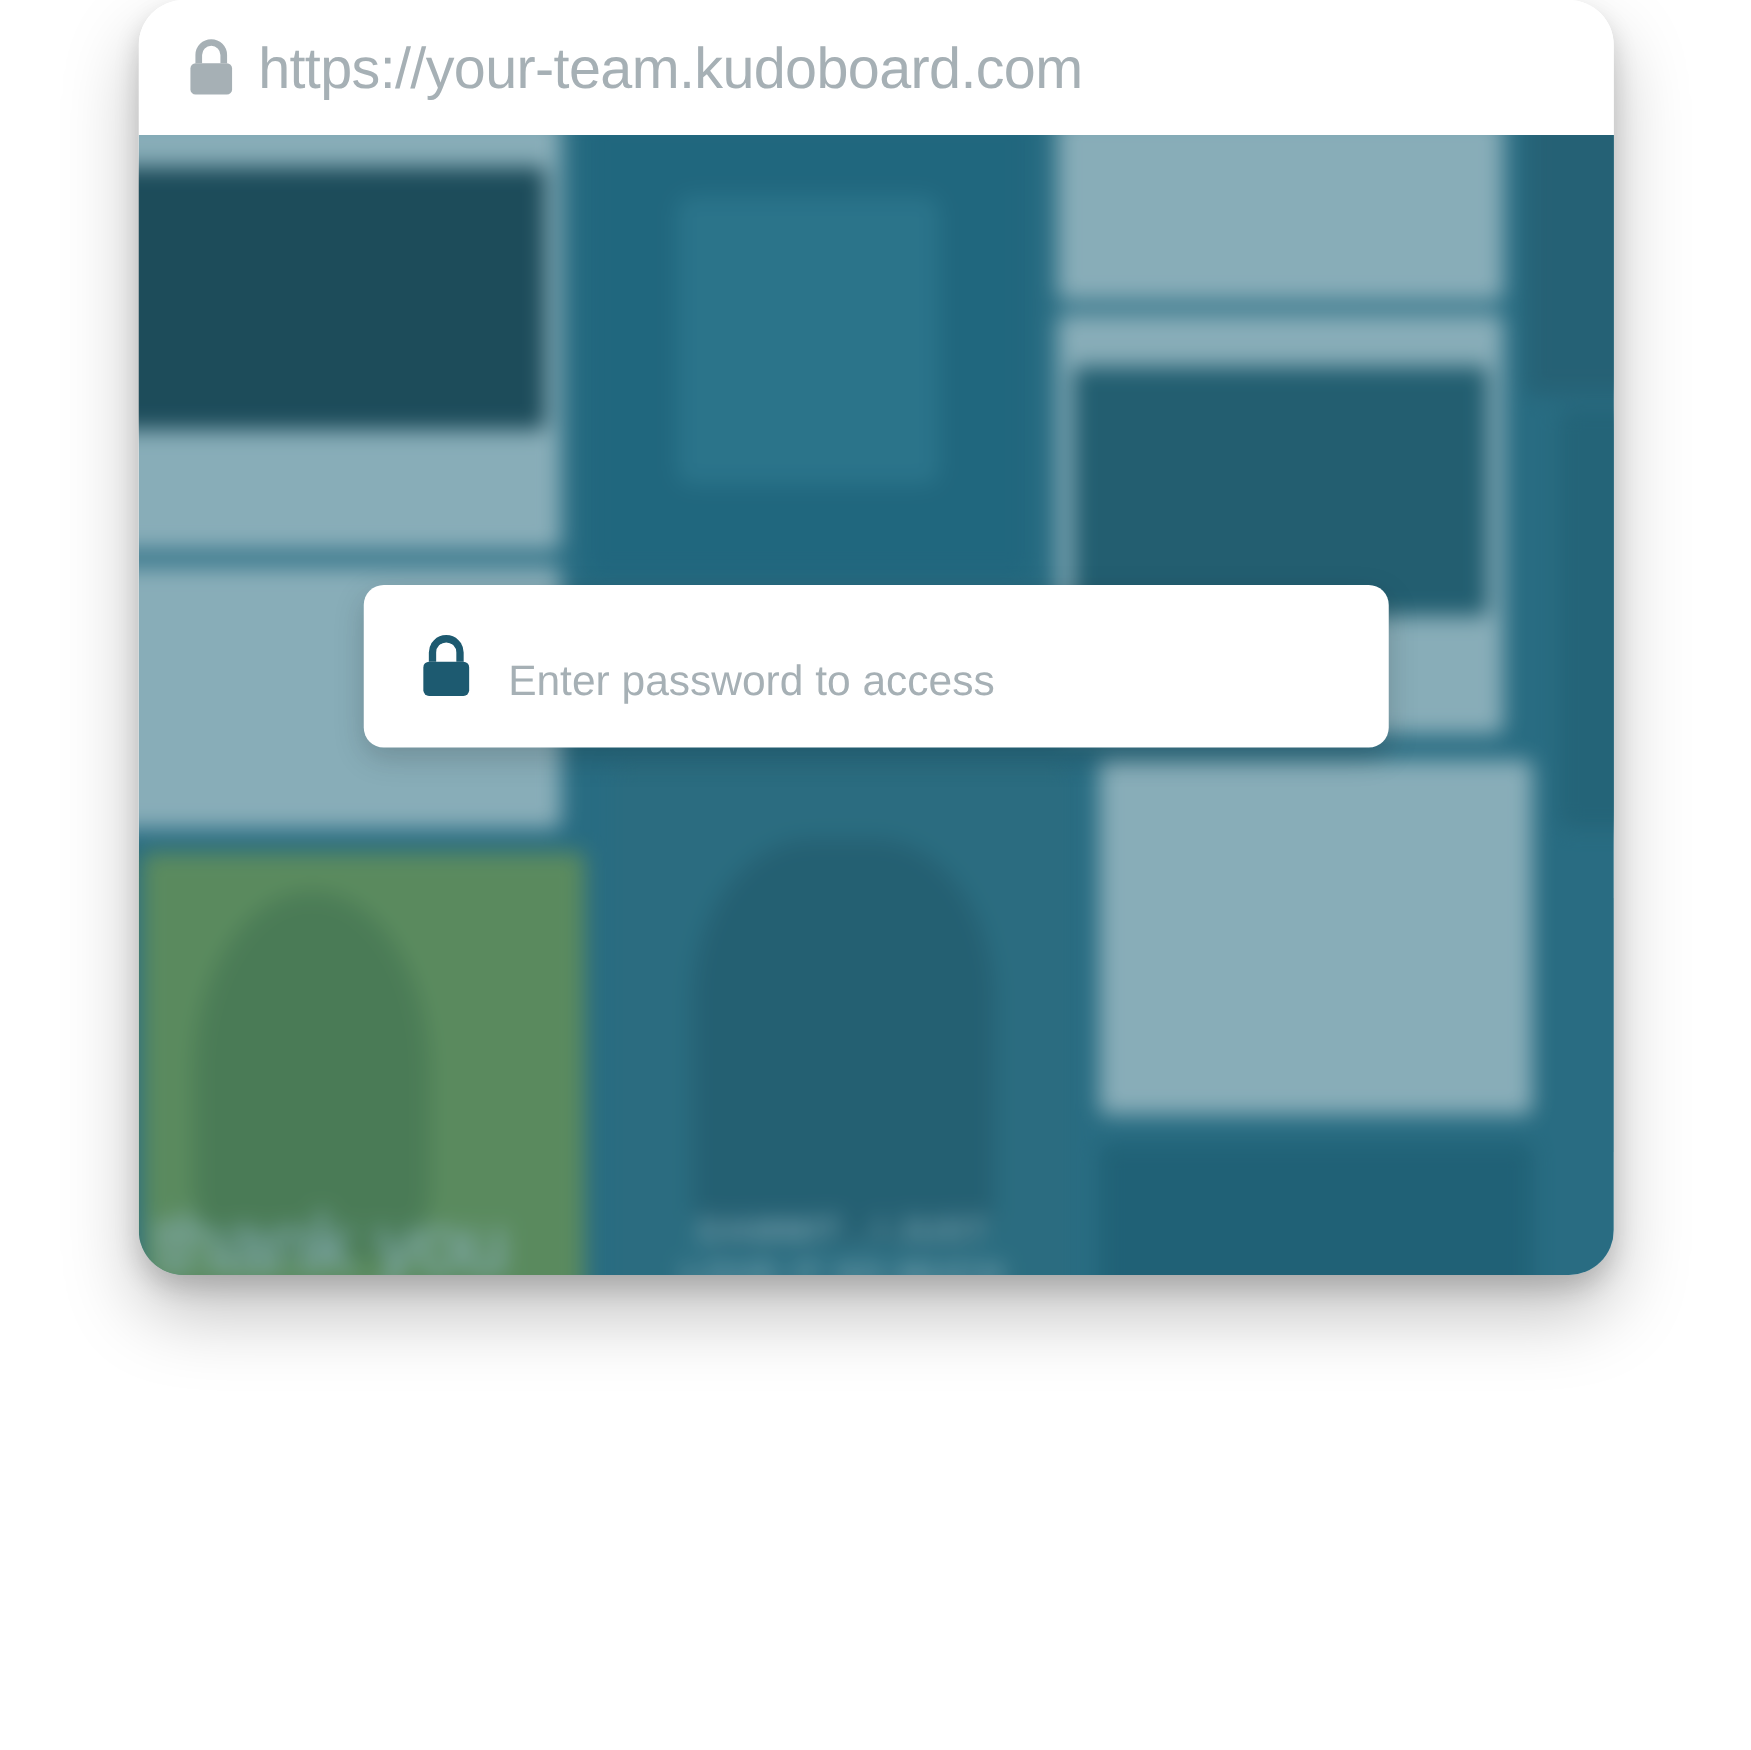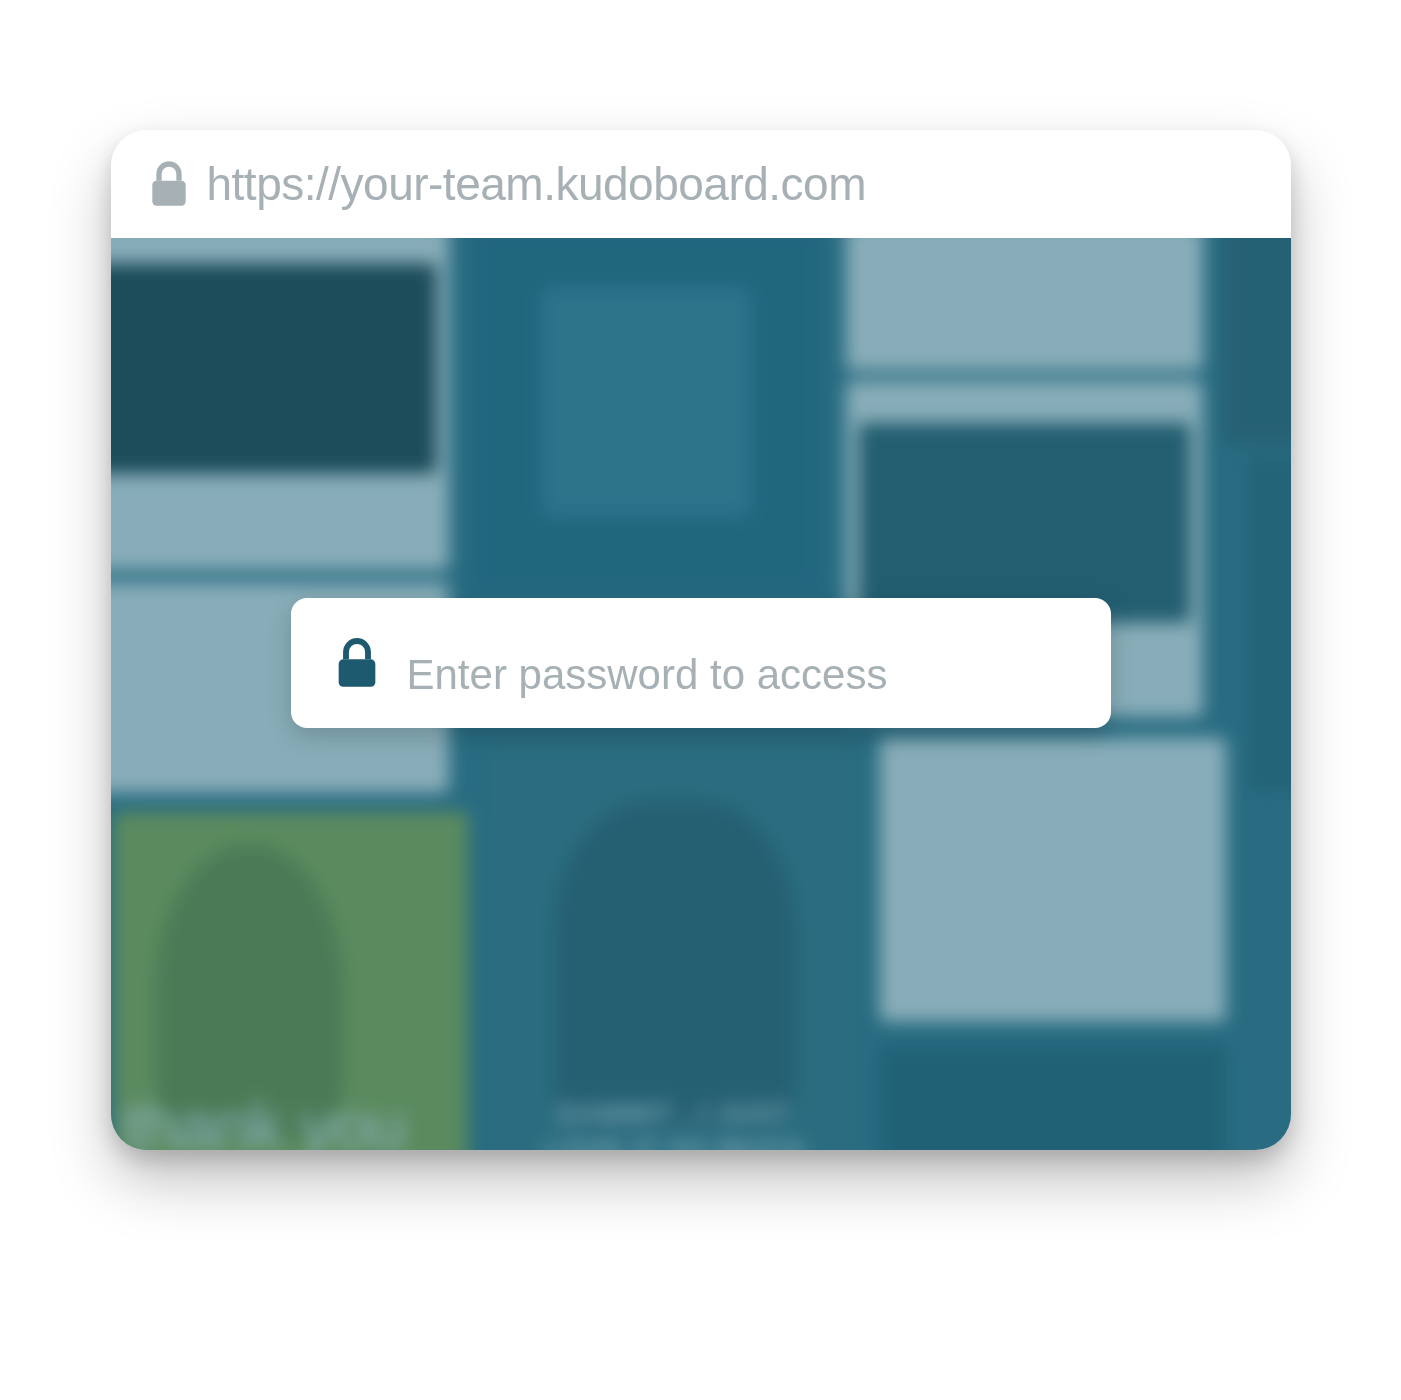--- a/index.html
+++ b/index.html
@@ -10,21 +10,20 @@
     body {
       width: 1401px;
       height: 1400px;
       background: #ffffff;
       font-family: -apple-system, BlinkMacSystemFont, "Segoe UI", Helvetica, Arial, sans-serif;
       display: flex;
       align-items: flex-start;
       justify-content: center;
     }
     .outer {
-      padding-top: 130px;
     }
     .browser-window {
       width: 1180px;
       height: 1020px;
       background: #ffffff;
       border-radius: 36px;
       box-shadow: 0 30px 60px rgba(0,0,0,0.25), 0 10px 20px rgba(0,0,0,0.15);
       overflow: hidden;
       display: flex;
       flex-direction: column;
@@ -94,21 +93,21 @@
     }
     .password-lock {
       width: 44px;
       height: 54px;
       flex-shrink: 0;
       color: #1d5a70;
     }
     .password-input {
       border: none;
       outline: none;
-      font-size: 42px;
+      font-size: 34px;
       color: #333;
       flex: 1;
       background: transparent;
       font-family: inherit;
       margin-top: 24px;
     }
     .password-input::placeholder {
       color: #a6b0b5;
       font-weight: 400;
     }

